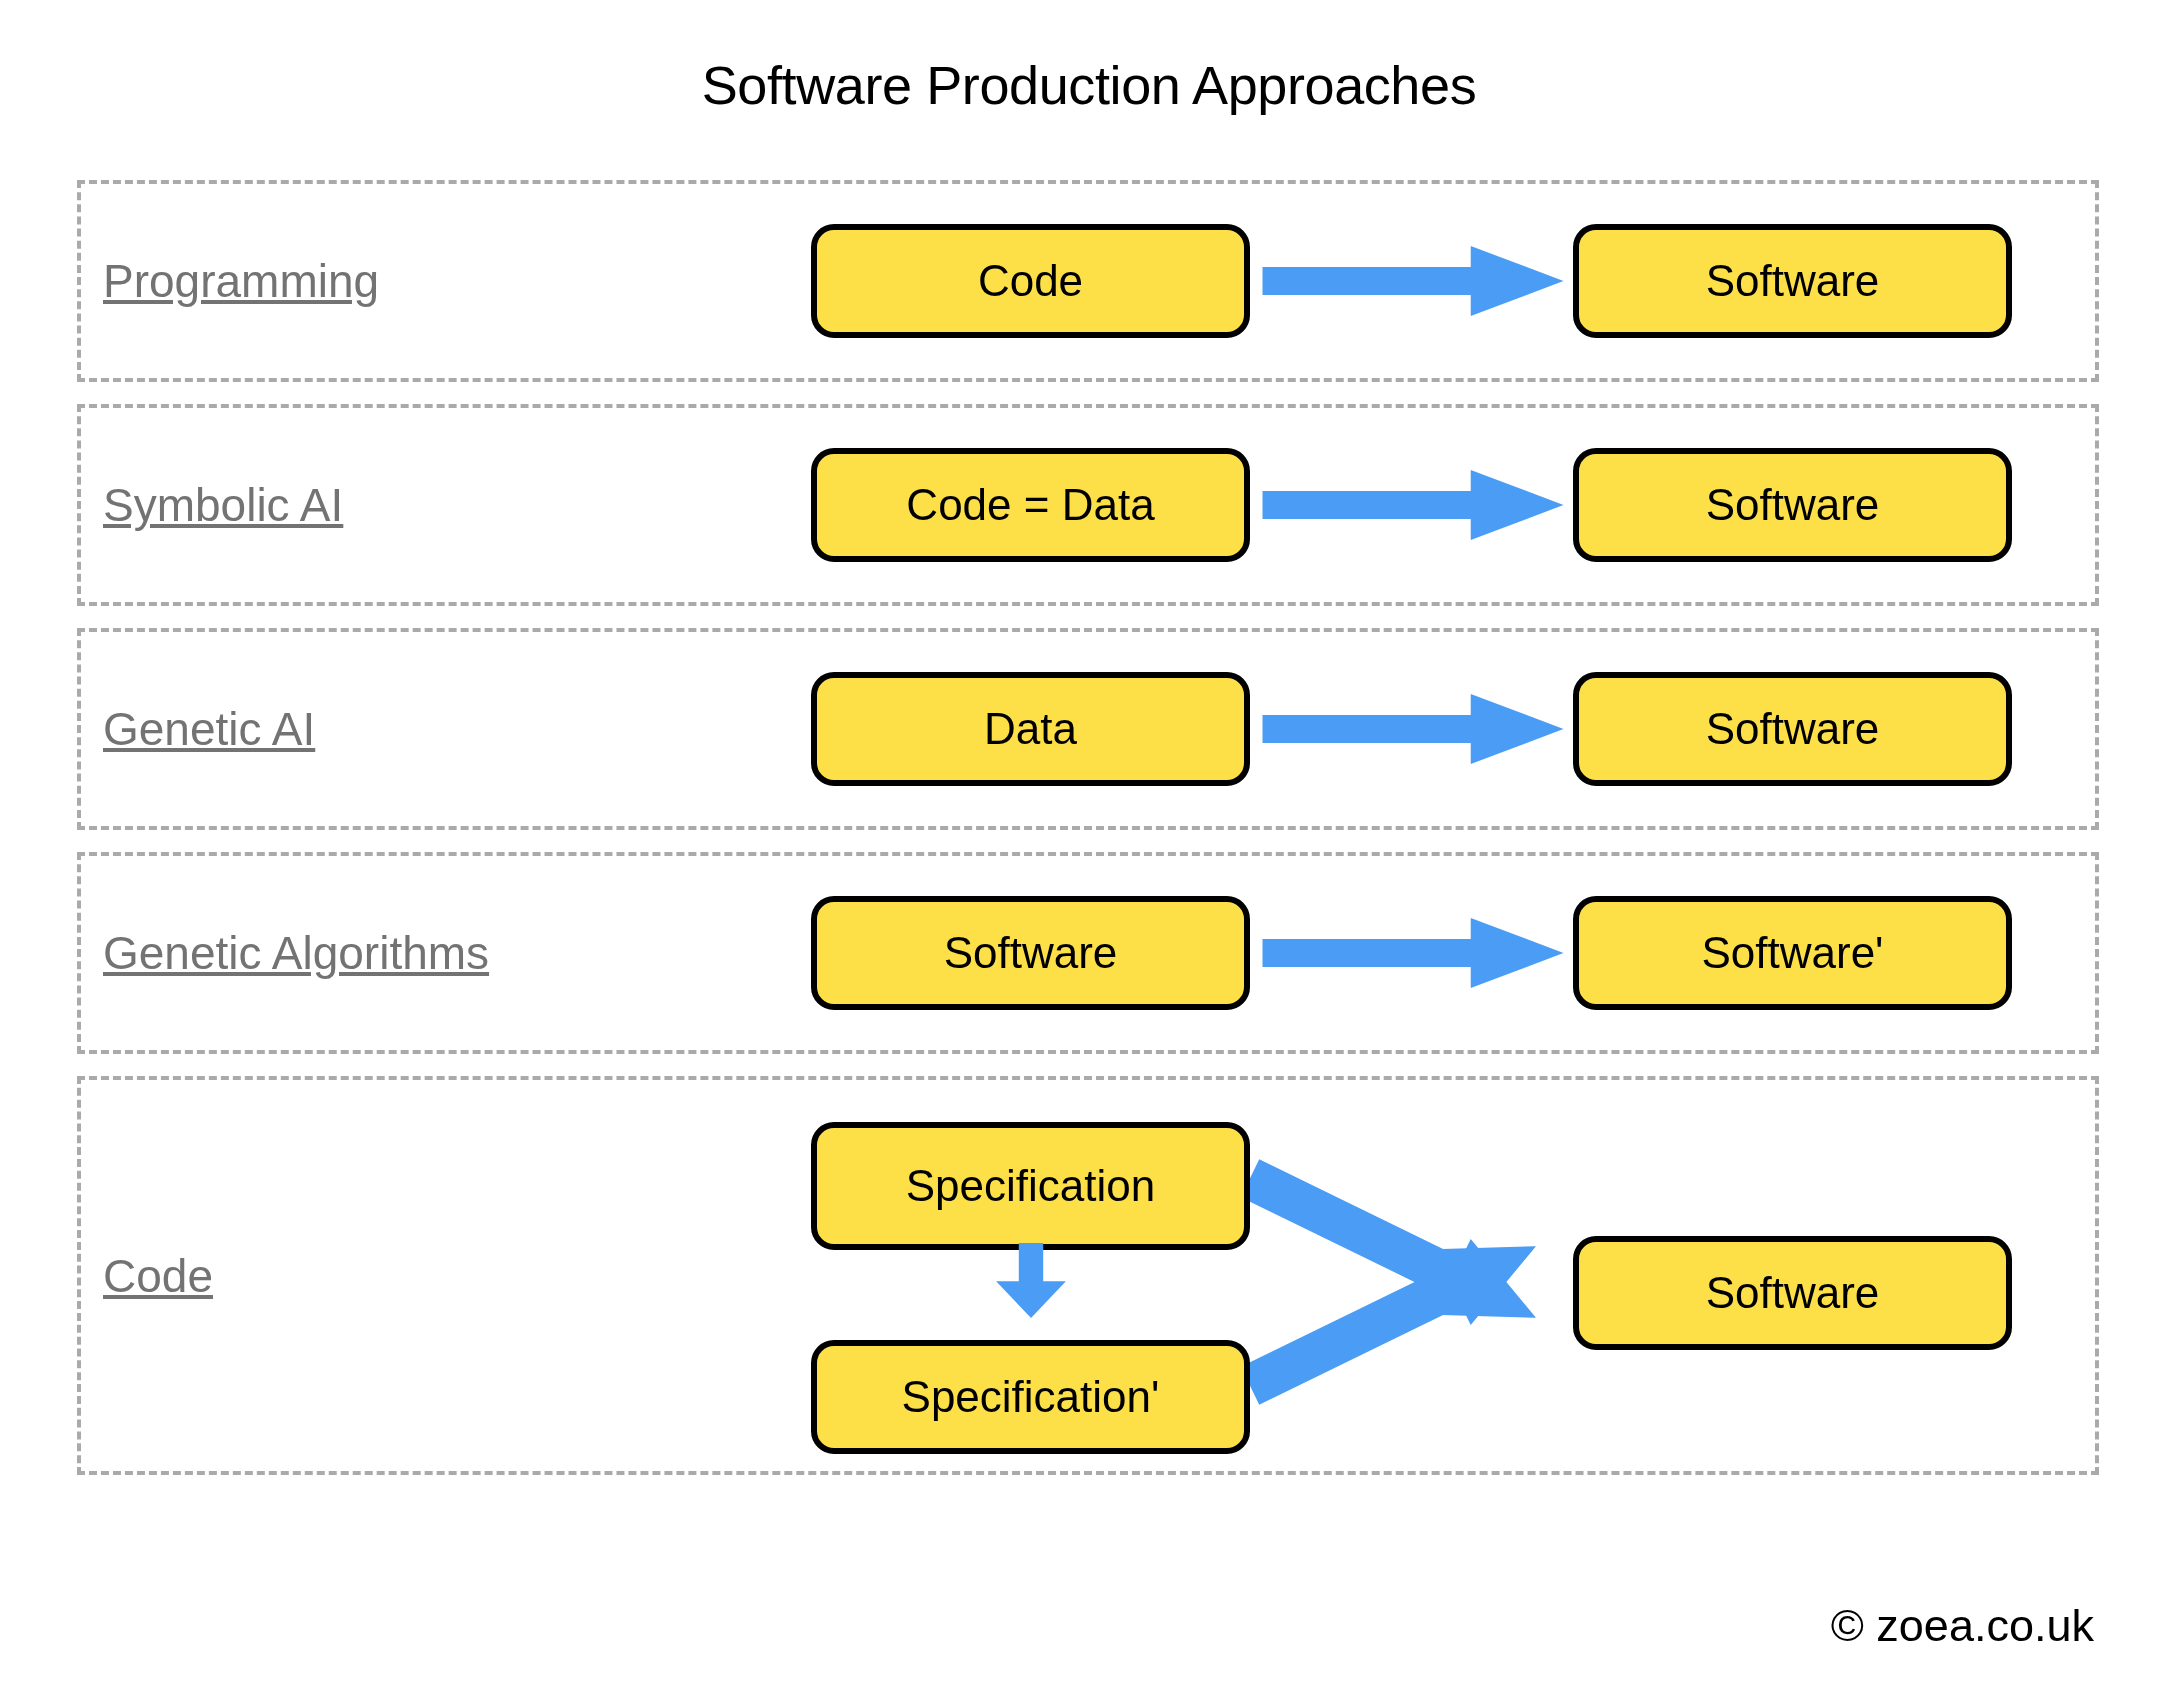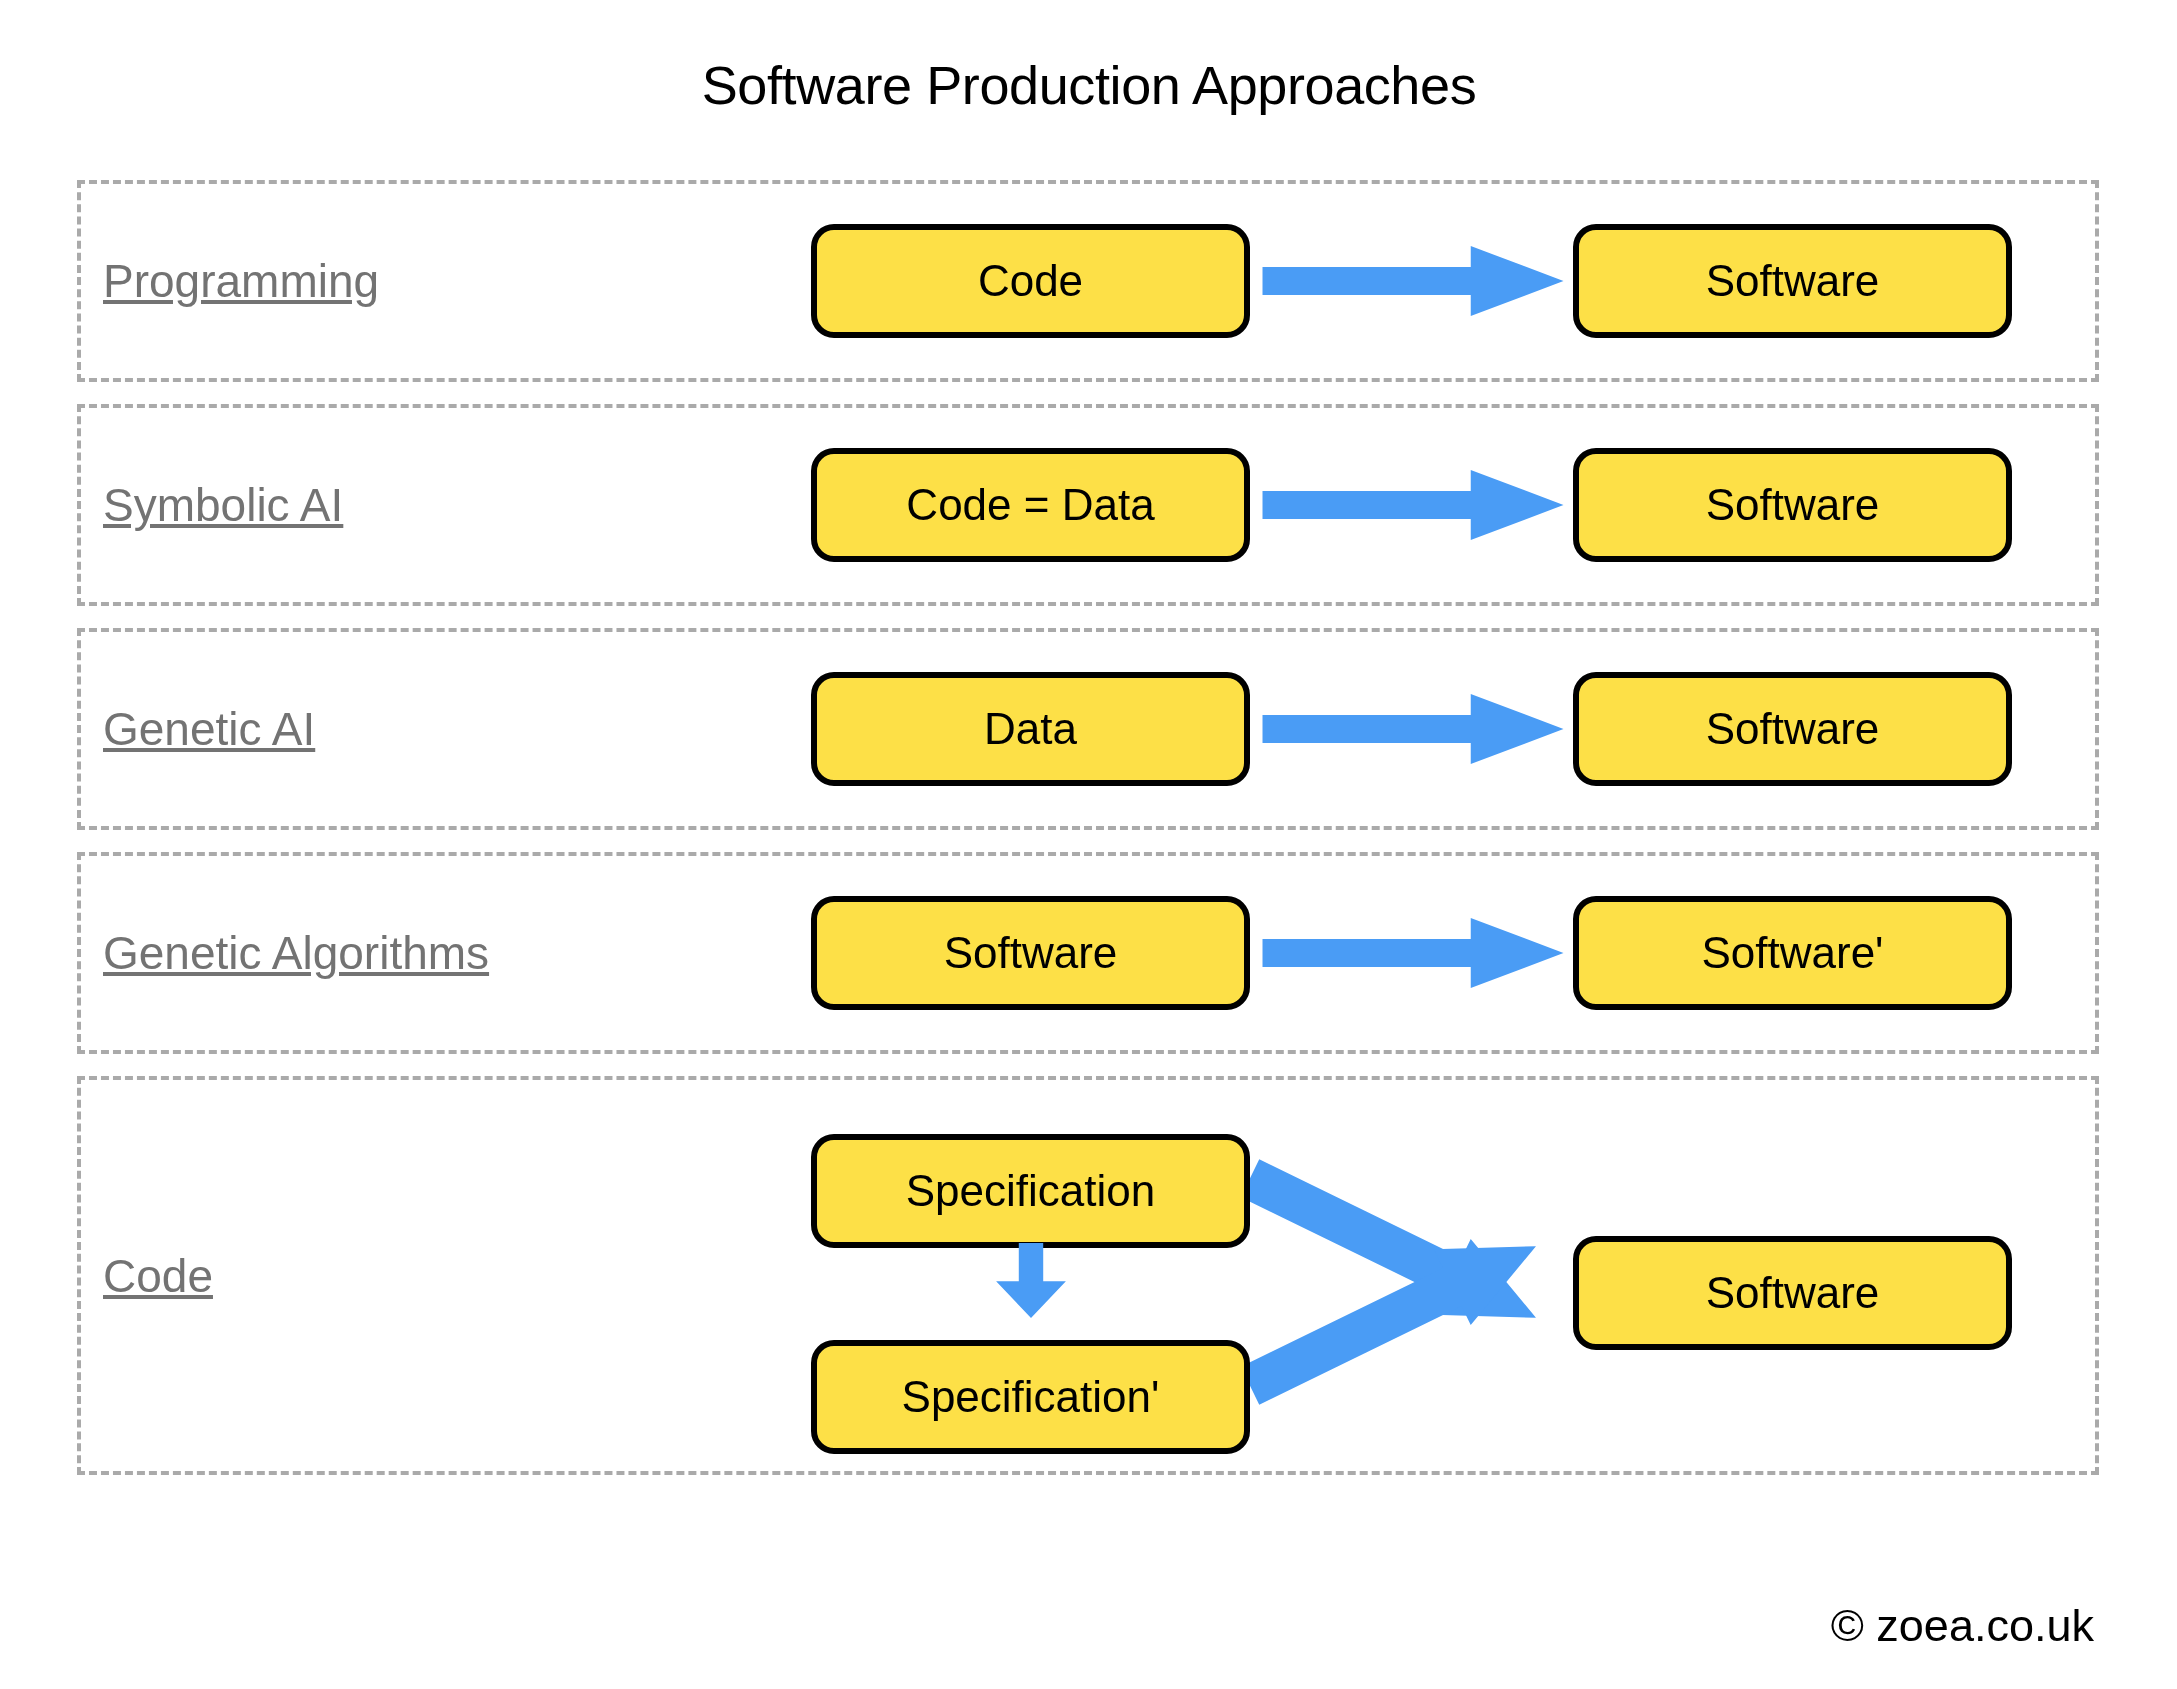--- a/index.html
+++ b/index.html
@@ -89,23 +89,23 @@
     width: 439px;
     height: 114px;
     top: 50%;
     margin-top: -57px;
   }
 
   
   .r5 .node-box.spec {
     left: 730px;
     width: 439px;
-    height: 114px;
+    height: 128px;
     top: 42px;
-    margin-top: 12px;
+    margin-top: 0;
   }
   .r5 .node-box.specp {
     left: 730px;
     width: 439px;
     height: 114px;
     top: 244px;
     margin-top: 16px;
   }
   .r5 .node-box.dst {
     left: 1492px;

